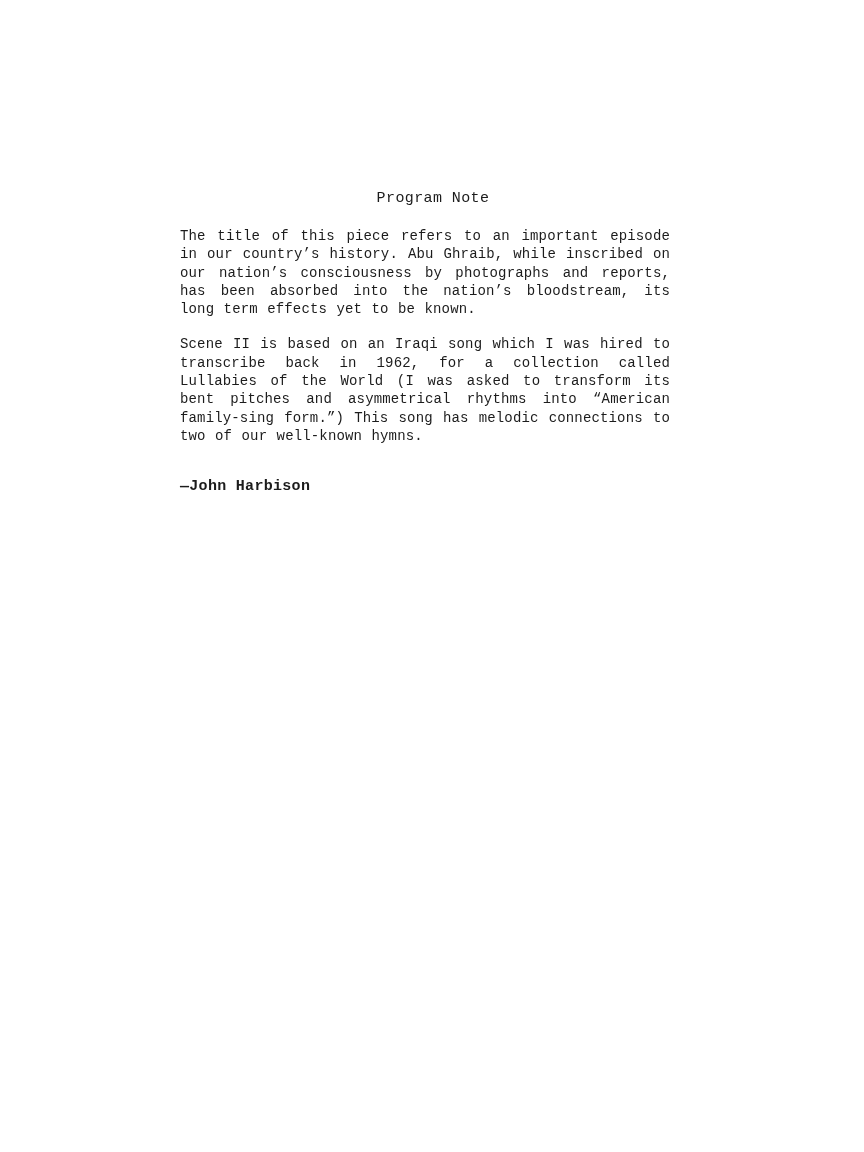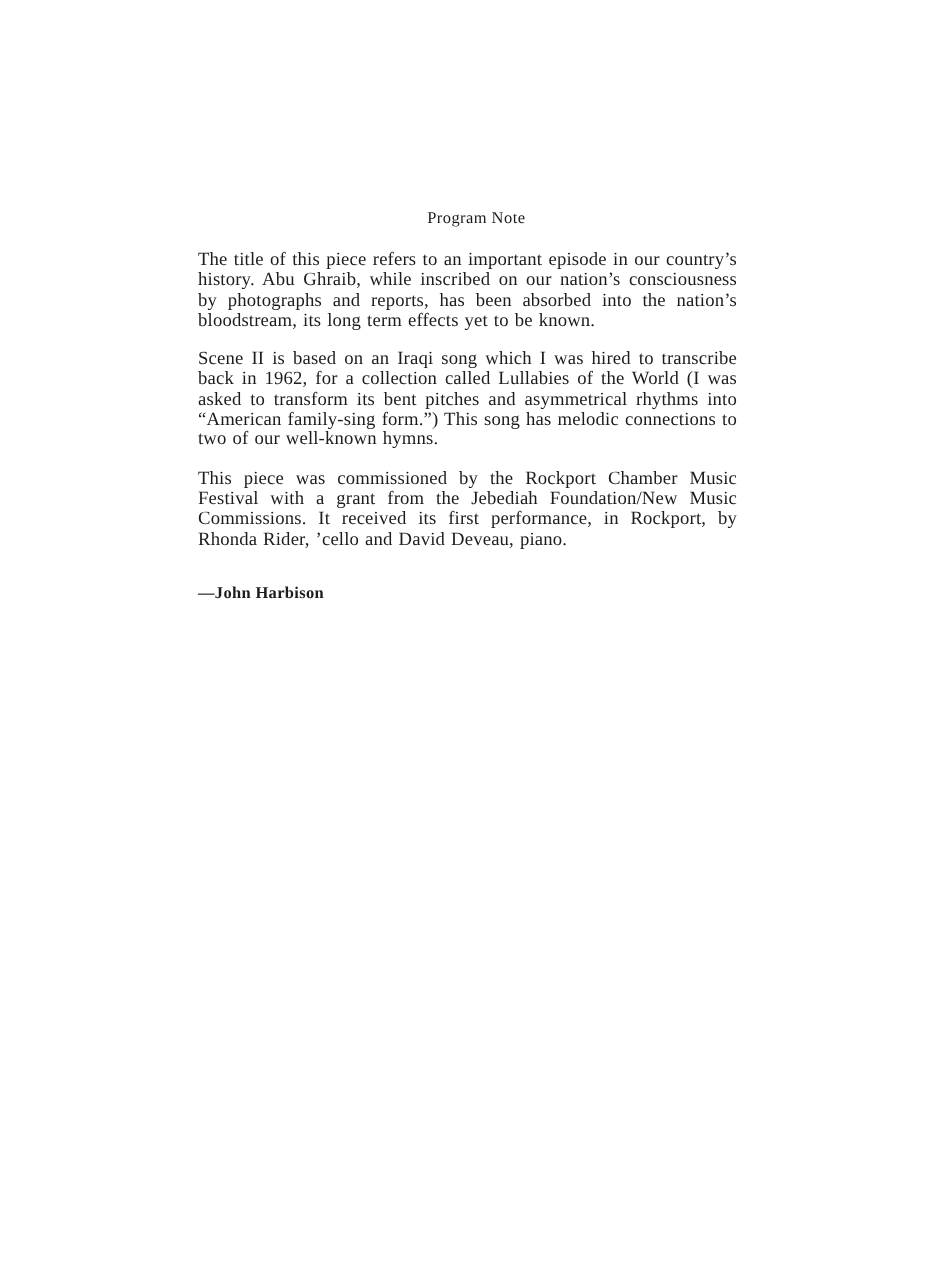--- a/index.html
+++ b/index.html
@@ -6,39 +6,39 @@
     margin: 0;
     padding: 0;
     background: #ffffff;
   }
   .page {
     position: relative;
     width: 864px;
     height: 1152px;
     background: #ffffff;
     overflow: hidden;
-    font-family: Liberation Serif, serif;
+    font-family: Liberation Mono, monospace;
   }
   .content {
     position: absolute;
     left: 180px;
     top: 190px;
     width: 506px;
     color: #1c1c1c;
   }
   .title {
     font-size: 15px;
     font-weight: 400;
     text-align: center;
     letter-spacing: 0.4px;
     margin: 0 0 19px 0;
     line-height: 18px;
   }
   .para {
-    font-size: 17px;
+    font-size: 14px;
     line-height: 18.3px;
     letter-spacing: 0.15px;
     word-spacing: 0.06em;
     text-align: justify;
     margin: 0 16px 17px 0;
   }
   .signature {
     margin-top: 33px;
     font-size: 15px;
     font-weight: 700;
@@ -47,16 +47,15 @@
   }
 </style>
 </head>
 <body>
 
 <div class="page">
   <div class="content">
     <h1 class="title">Program Note</h1>
     <p class="para">The title of this piece refers to an important episode in our country’s history. Abu Ghraib, while inscribed on our nation’s consciousness by photographs and reports, has been absorbed into the nation’s bloodstream, its long term effects yet to be known.</p>
     <p class="para">Scene II is based on an Iraqi song which I was hired to transcribe back in 1962, for a collection called Lullabies of the World (I was asked to transform its bent pitches and asymmetrical rhythms into “American family-sing form.”) This song has melodic connections to two of our well-known hymns.</p>
-    <p class="para">This piece was commissioned by the Rockport Chamber Music Festival with a grant from the Jebediah Foundation/New Music Commissions. It received its first performance, in Rockport, by Rhonda Rider, ’cello and David Deveau, piano.</p>
     <div class="signature">—John Harbison</div>
   </div>
 </div>
 
 </body></html>

